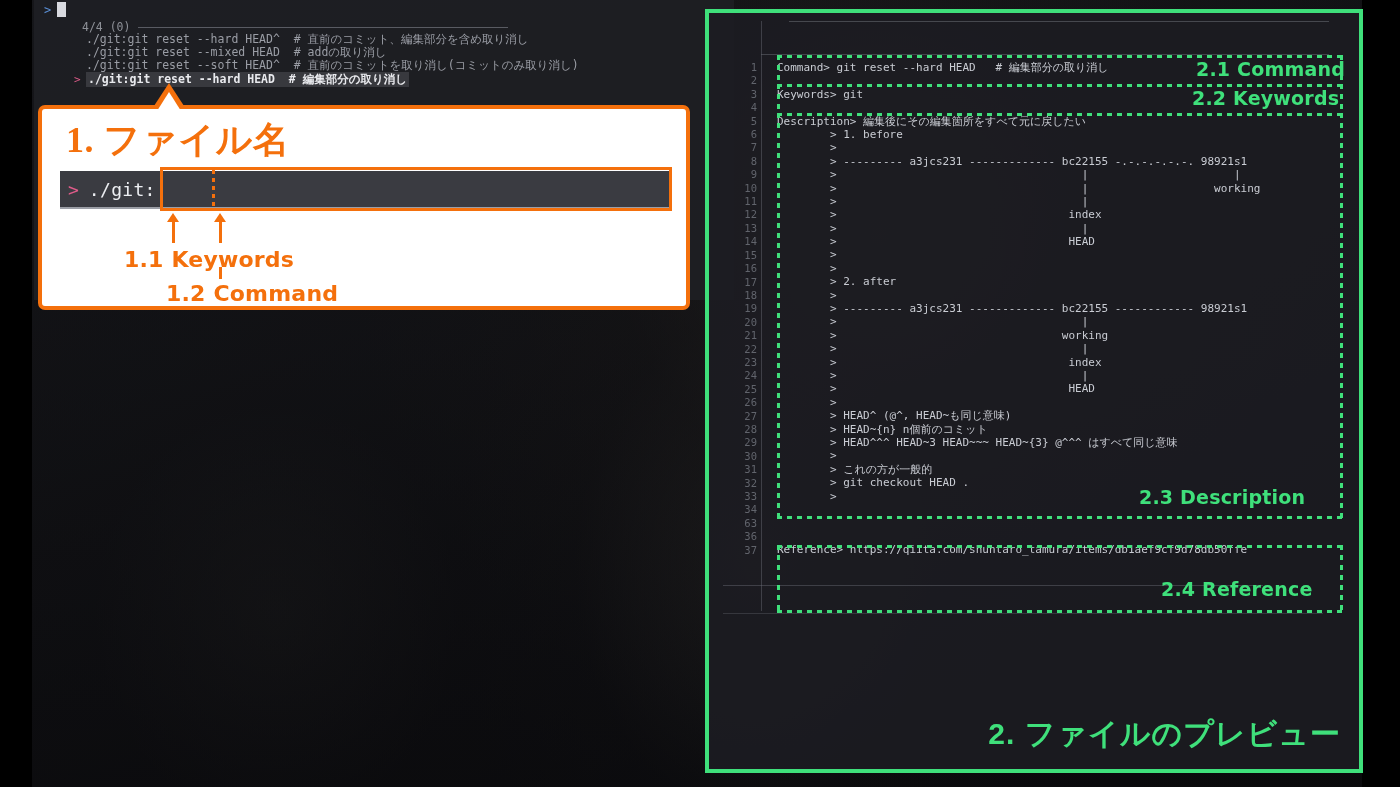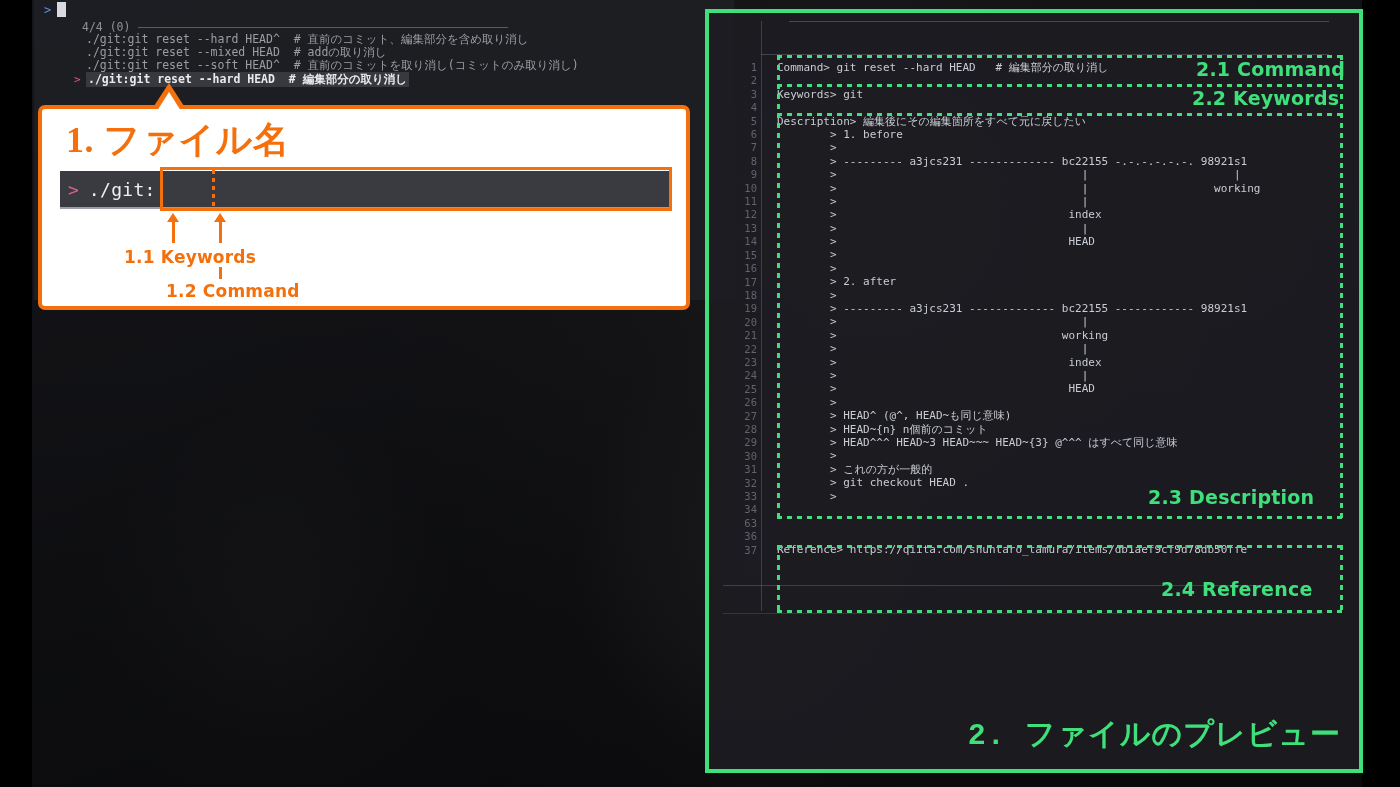--- a/index.html
+++ b/index.html
@@ -84,21 +84,21 @@
     background:repeating-linear-gradient(180deg,#F4700C 0 4px,transparent 4px 8px);
   }
   .arr{position:absolute;width:0;height:0;}
   .arr-stem{position:absolute;width:3px;background:#F4700C;}
   .arr-head{
     position:absolute;width:0;height:0;
     border-left:6px solid transparent;border-right:6px solid transparent;
     border-bottom:9px solid #F4700C;
   }
   .c1-lbl{
-    position:absolute;color:#F4700C;font-weight:bold;font-size:17px;
+    position:absolute;color:#F4700C;font-weight:bold;font-size:22px;
     font-family:"DejaVu Sans","Liberation Sans",sans-serif;letter-spacing:.2px;
   }
   .c1-tick{
     position:absolute;width:3px;height:12px;background:#F4700C;
   }
 
   
   #preview{
     position:absolute;left:705px;top:9px;width:658px;height:764px;
     border:4px solid #3FE07B;box-sizing:border-box;
@@ -129,21 +129,21 @@
   .gbox .es{position:absolute;background:repeating-linear-gradient(180deg,#3FE07B 0 5px,transparent 5px 10px);width:3px;top:0;bottom:0;}
   .gbox .es.l{left:0;}
   .gbox .es.r{right:0;}
   .glabel{
     position:absolute;color:#3FE07B;font-weight:bold;
     font-family:"DejaVu Sans","Liberation Sans",sans-serif;
     font-size:19px;letter-spacing:.2px;
   }
   #pvTitle{
     position:absolute;right:18px;bottom:14px;color:#3FE07B;font-weight:bold;
-    font-family:Liberation Mono, monospace;
+    font-family:Liberation Sans, sans-serif;
     font-size:30px;letter-spacing:1px;
   }
   .pv-ref-rule{position:absolute;left:14px;top:572px;width:540px;height:1px;background:#6a6d75;opacity:.45;}
   .pv-bot-rule{position:absolute;left:14px;top:600px;width:600px;height:1px;background:#6a6d75;opacity:.35;}
 </style>
 </head>
 <body>
 
 <div id="stage">
   <div class="bg-photo"></div>
@@ -275,21 +275,21 @@
         <div class="es r"></div>
     </div>
     <div class="glabel" style="left:483px;top:74px;">2.2 Keywords</div>
 
     <div class="gbox" style="left:68px;top:100px;width:566px;height:406px;">
       <div class="ed t"></div>
         <div class="ed b"></div>
         <div class="es l"></div>
         <div class="es r"></div>
     </div>
-    <div class="glabel" style="left:439px;top:473px;text-align:center;">2.3 Description</div>
+    <div class="glabel" style="left:430px;top:473px;text-align:center;">2.3 Description</div>
 
     <div class="gbox" style="left:68px;top:532px;width:566px;height:68px;">
       <div class="ed t"></div>
         <div class="ed b"></div>
         <div class="es l"></div>
         <div class="es r"></div>
     </div>
     <div class="glabel" style="left:452px;top:565px;">2.4 Reference</div>
 
     <div id="pvTitle">2. ファイルのプレビュー</div>

